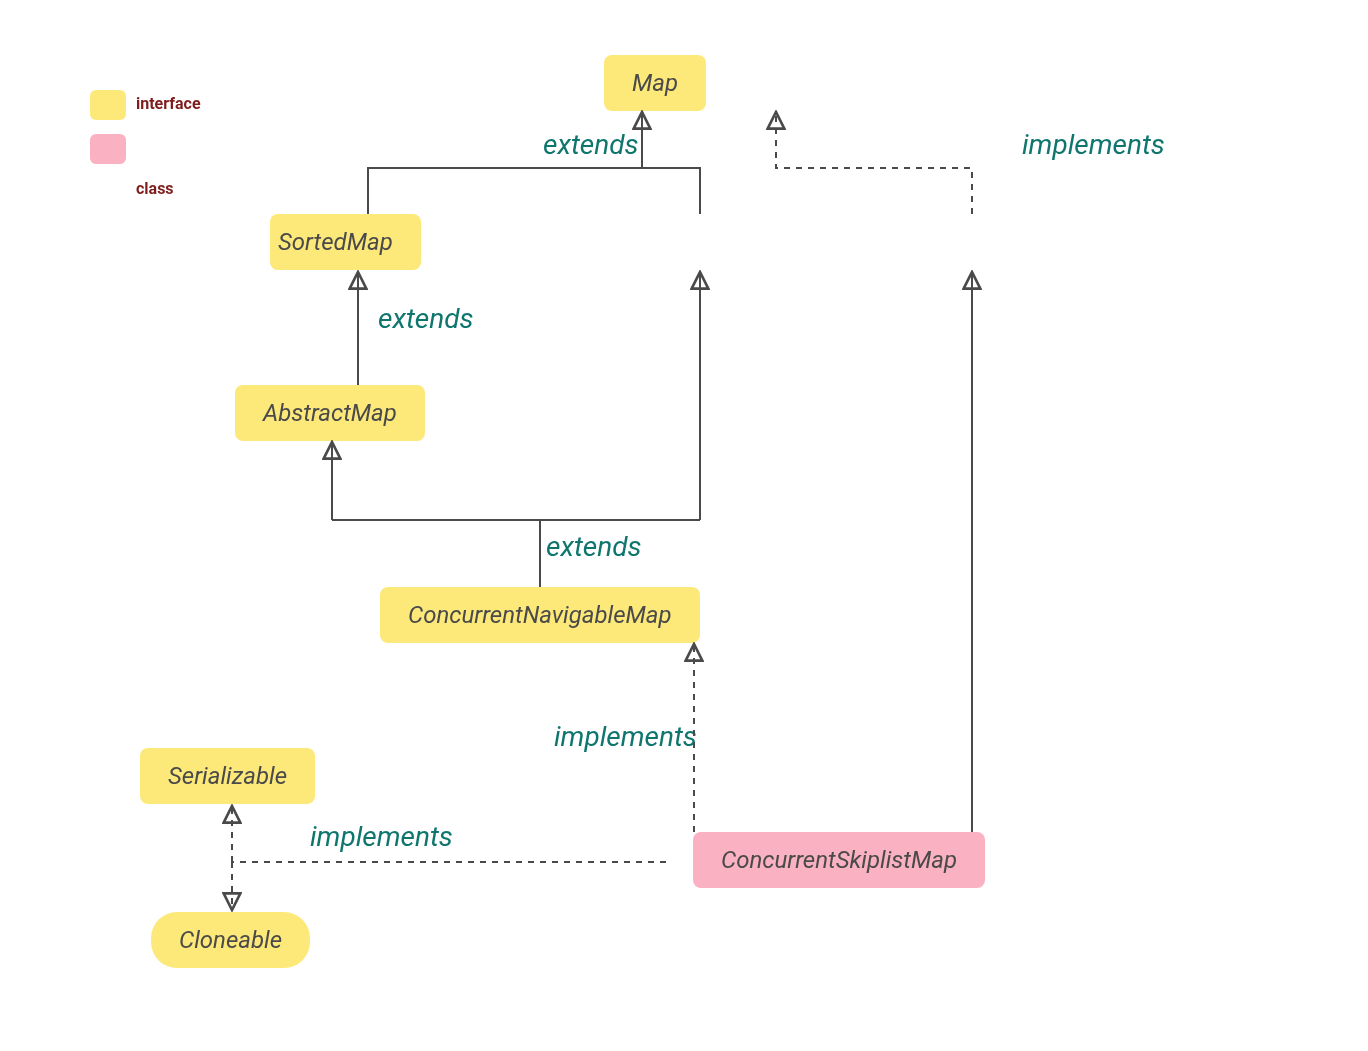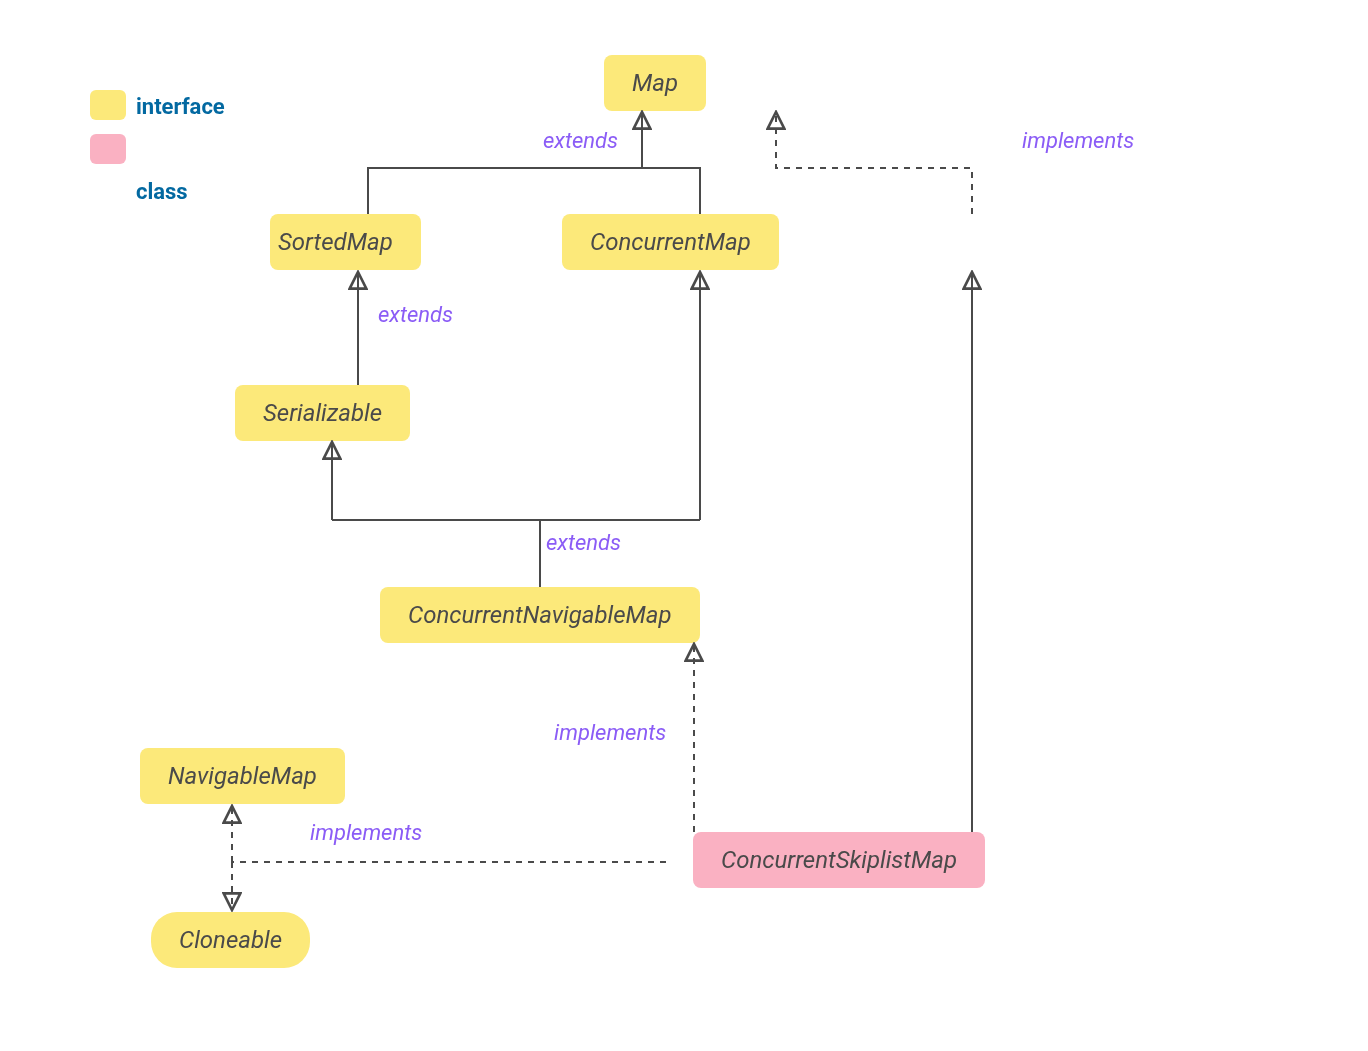--- a/index.html
+++ b/index.html
@@ -32,29 +32,29 @@
   .interface { background: #fce97a; }
   .class     { background: #fab1c2; }
   .legend-box {
     position: absolute;
     width: 36px;
     height: 30px;
     border-radius: 6px;
   }
   .legend-label {
     position: absolute;
-    font-size: 22px;
+    font-size: 16px;
     font-weight: 700;
-    color: #0369a1;
+    color: #7f1d1d;
   }
   .edge-label {
     position: absolute;
-    font-size: 22px;
+    font-size: 28px;
     font-style: italic;
-    color: #8b5cf6;
+    color: #0f766e;
   }
   svg.edges {
     position: absolute;
     left: 0; top: 0;
     width: 1368px;
     height: 1051px;
     pointer-events: none;
   }
 </style>
 </head>
@@ -62,24 +62,23 @@
 
 <div class="diagram">
 
   <div class="legend-box interface" style="left:90px; top:90px;"></div>
   <div class="legend-label" style="left:136px; top:94px;">interface</div>
   <div class="legend-box class" style="left:90px; top:134px;"></div>
   <div class="legend-label" style="left:136px; top:138px;margin-top:41px;">class</div>
 
   <div class="node interface" style="left:604px; top:55px;">Map</div>
   <div class="node interface" style="left:270px; top:214px;padding-left:8px;">SortedMap</div>
-  <div class="node interface" style="left:562px; top:214px;">ConcurrentMap</div>
-  <div class="node interface" style="left:235px; top:385px;">Serializable</div>
+  <div class="node interface" style="left:235px; top:385px;">AbstractMap</div>
   <div class="node interface" style="left:380px; top:587px;">ConcurrentNavigableMap</div>
-  <div class="node interface" style="left:140px; top:748px;">NavigableMap</div>
+  <div class="node interface" style="left:140px; top:748px;">Serializable</div>
   <div class="node interface" style="left:151px; top:912px;border-radius:26px;">Cloneable</div>
   <div class="node class" style="left:666px; top:832px;margin-left:27px;">ConcurrentSkiplistMap</div>
 
   <div class="edge-label" style="left:543px; top:128px;">extends</div>
   <div class="edge-label" style="left:1022px; top:128px;">implements</div>
   <div class="edge-label" style="left:378px; top:302px;">extends</div>
   <div class="edge-label" style="left:546px; top:530px;">extends</div>
   <div class="edge-label" style="left:554px; top:720px;">implements</div>
   <div class="edge-label" style="left:310px; top:820px;">implements</div>
 

